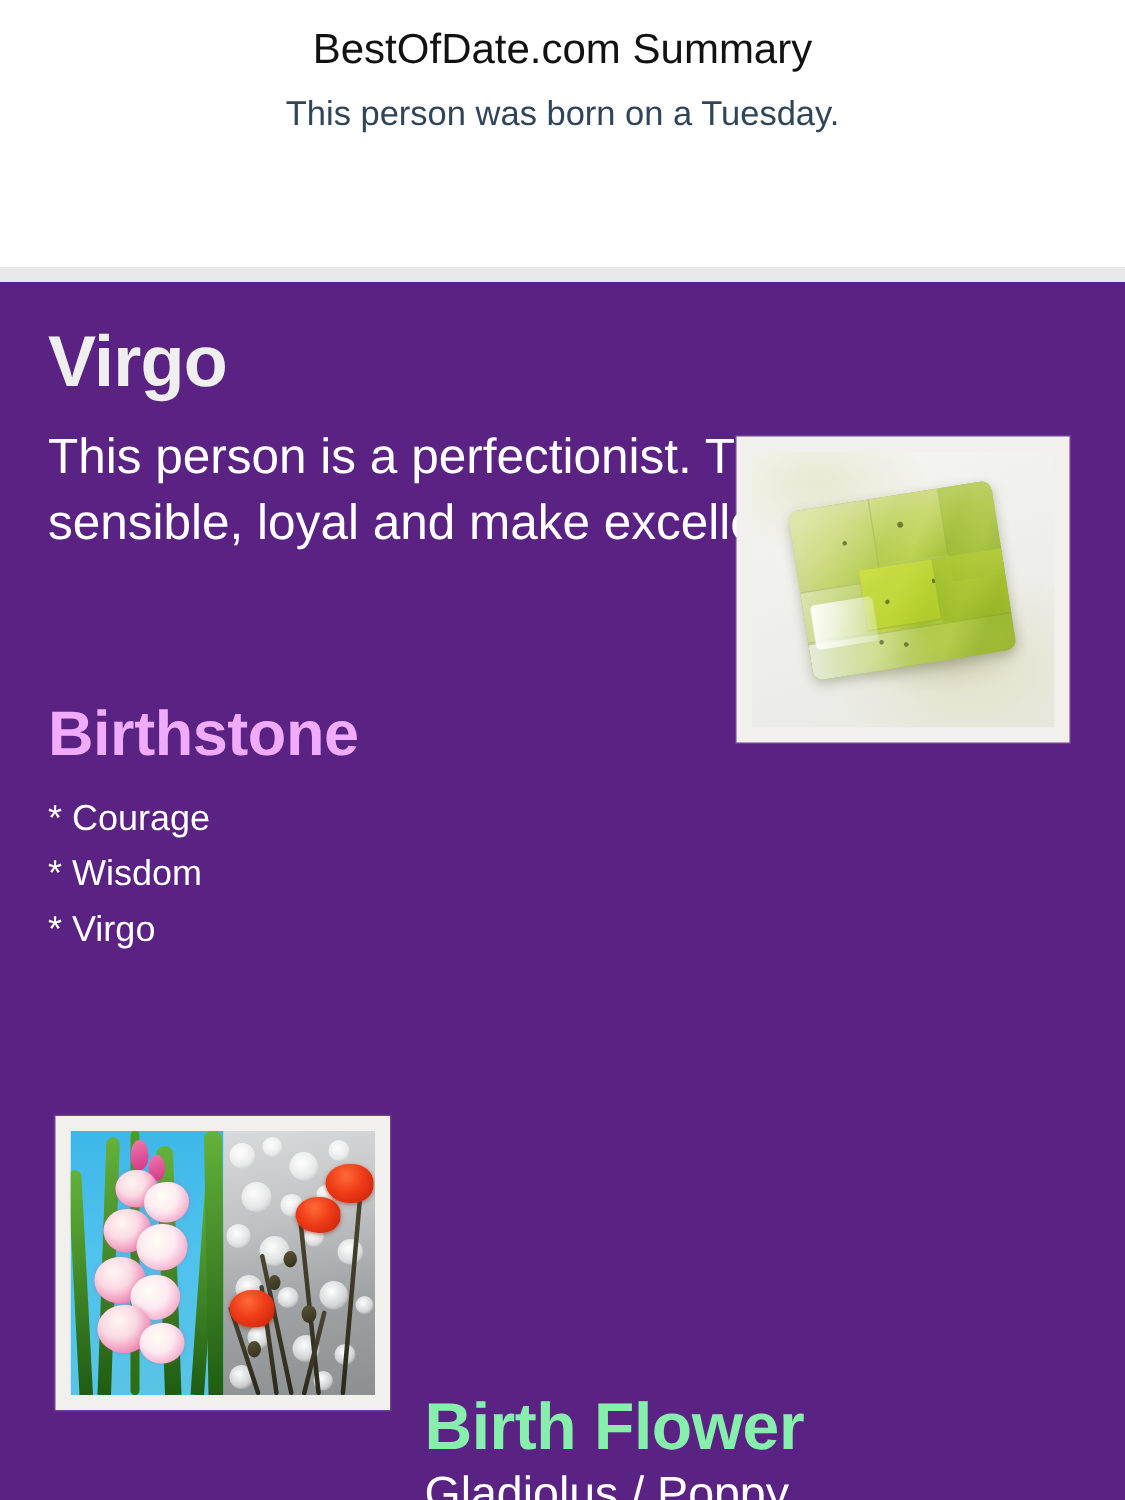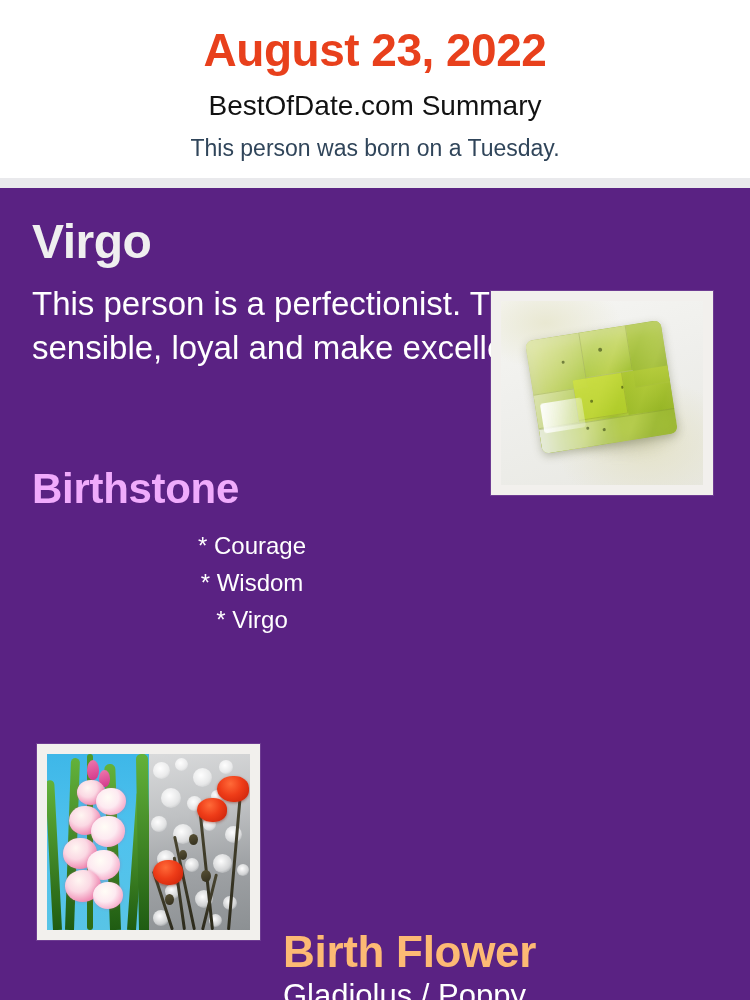--- a/index.html
+++ b/index.html
@@ -84,21 +84,20 @@
     line-height:1.12;
     padding-top:4px;
   }
   .trait-list { padding-top:10px; }
   .trait {
     color:#FFFFFF;
     font-size:24px;
     font-weight:normal;
     line-height:1.0;
     padding-top:13px;
-    text-align:center;
   }
 
   
   .photo-frame {
     position:absolute;
     background:#F2F0ED;
     padding:10px;
     box-shadow:0 0 0 1px rgba(255,255,255,0.12);
   }
   .photo-inner { width:100%; height:100%; overflow:hidden; position:relative; }
@@ -225,34 +224,33 @@
     box-shadow:0 1px 3px rgba(120,20,0,0.45);
   }
   .poppybud {
     position:absolute; border-radius:50%;
     background:linear-gradient(160deg,#595236,#332F1E);
   }
 
   
   .flower-text { position:absolute; left:283px; top:741px; width:450px; }
   .flower-head {
-    color:#fdba74; font-size:44px; font-weight:bold; line-height:1.04;
+    color:#86efac; font-size:44px; font-weight:bold; line-height:1.04;
     letter-spacing:-0.3px;
   }
   .flower-sub {
     color:#FFFFFF; font-size:31px; font-weight:normal; line-height:1.12; padding-top:4px;
   }
 </style>
 </head>
 <body>
 
 <div class="page">
 
   <div class="header">
-    <div class="date-title">August 23, 2022</div>
     <div class="site-summary">BestOfDate.com Summary</div>
     <div class="born-line">This person was born on a Tuesday.</div>
   </div>
   <div class="header-rule"></div>
 
   <div class="body-panel">
 
     <div class="sign-block">
       <div class="sign-name">Virgo</div>
       <div class="sign-desc">This person is a perfectionist. They are sensible, loyal and make excellent friends.</div>

